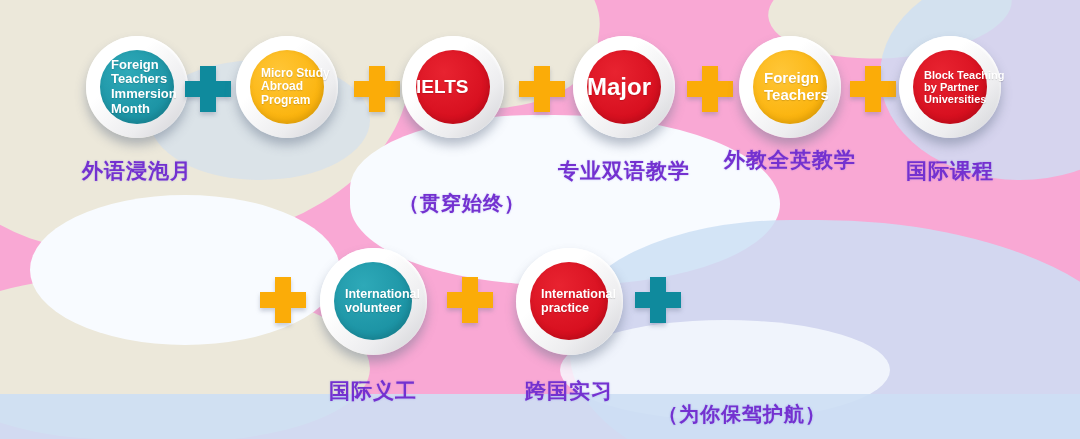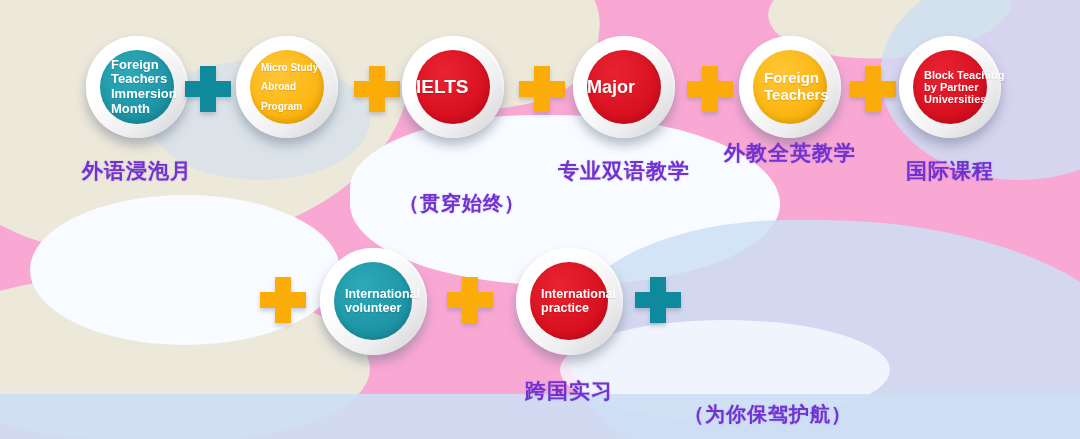--- a/index.html
+++ b/index.html
@@ -71,57 +71,57 @@
         <span class="node-line">Immersion</span>
         <span class="node-line">Month</span>
       </div>
     </div>
     <div class="label" style="left: -3px; top: 157px; color: rgb(116, 49, 208);">外语浸泡月</div>
     <div class="plus" style="left: 185px; top: 66px;">
       <div class="bar-h" style="background: rgb(15, 138, 157);"></div>
       <div class="bar-v" style="background: rgb(15, 138, 157);"></div>
     </div>
     <div class="node-outer" style="height: 102px; width: 102px; left: 236px; top: 36px;">
-      <div class="node-inner align-left" style="height: 74px; width: 74px; font-size: 10px; background: radial-gradient(circle at 38% 30%, rgb(255, 198, 55), rgb(251, 179, 12) 72%); gap: 8px;">
+      <div class="node-inner align-left" style="height: 74px; width: 74px; font-size: 12px; background: radial-gradient(circle at 38% 30%, rgb(255, 198, 55), rgb(251, 179, 12) 72%);">
         <span class="node-line">Micro Study</span>
         <span class="node-line">Abroad</span>
         <span class="node-line">Program</span>
       </div>
     </div>
     <div class="plus" style="left: 354px; top: 66px;">
       <div class="bar-h" style="background: rgb(251, 172, 8);"></div>
       <div class="bar-v" style="background: rgb(251, 172, 8);"></div>
     </div>
     <div class="node-outer" style="height: 102px; width: 102px; left: 402px; top: 36px;">
       <div class="node-inner align-center" style="height: 74px; width: 74px; font-size: 19px; background: radial-gradient(circle at 38% 30%, rgb(232, 35, 48), rgb(214, 14, 30) 72%);">
         <span class="node-line">IELTS</span>
       </div>
     </div>
     <div class="sublabel" style="left: 302px; top: 190px; color: rgb(116, 49, 208);">（贯穿始终）</div>
     <div class="plus" style="left: 519px; top: 66px;">
       <div class="bar-h" style="background: rgb(251, 172, 8);"></div>
       <div class="bar-v" style="background: rgb(251, 172, 8);"></div>
     </div>
     <div class="node-outer" style="height: 102px; width: 102px; left: 573px; top: 36px;">
-      <div class="node-inner align-center" style="height: 74px; width: 74px; font-size: 18px; background: radial-gradient(circle at 38% 30%, rgb(232, 35, 48), rgb(214, 14, 30) 72%);">
+      <div class="node-inner align-center" style="height: 74px; width: 74px; font-size: 24px; background: radial-gradient(circle at 38% 30%, rgb(232, 35, 48), rgb(214, 14, 30) 72%);">
         <span class="node-line">Major</span>
       </div>
     </div>
     <div class="label" style="left: 484px; top: 157px; color: rgb(116, 49, 208);">专业双语教学</div>
     <div class="plus" style="left: 687px; top: 66px;">
       <div class="bar-h" style="background: rgb(251, 172, 8);"></div>
       <div class="bar-v" style="background: rgb(251, 172, 8);"></div>
     </div>
     <div class="node-outer" style="height: 102px; width: 102px; left: 739px; top: 36px;">
       <div class="node-inner align-left" style="height: 74px; width: 74px; font-size: 15px; background: radial-gradient(circle at 38% 30%, rgb(255, 198, 55), rgb(251, 179, 12) 72%);">
         <span class="node-line">Foreign</span>
         <span class="node-line">Teachers</span>
       </div>
     </div>
-    <div class="label" style="left: 650px; top: 139px; color: rgb(116, 49, 208);">外教全英教学</div>
+    <div class="label" style="left: 650px; top: 146px; color: rgb(116, 49, 208);">外教全英教学</div>
     <div class="plus" style="left: 850px; top: 66px;">
       <div class="bar-h" style="background: rgb(251, 172, 8);"></div>
       <div class="bar-v" style="background: rgb(251, 172, 8);"></div>
     </div>
     <div class="node-outer" style="height: 102px; width: 102px; left: 899px; top: 36px;">
       <div class="node-inner align-left" style="height: 74px; width: 74px; font-size: 11px; background: radial-gradient(circle at 38% 30%, rgb(232, 35, 48), rgb(214, 14, 30) 72%);">
         <span class="node-line">Block Teaching</span>
         <span class="node-line">by Partner</span>
         <span class="node-line">Universities</span>
       </div>
@@ -130,29 +130,30 @@
     <div class="plus" style="left: 260px; top: 277px;">
       <div class="bar-h" style="background: rgb(251, 172, 8);"></div>
       <div class="bar-v" style="background: rgb(251, 172, 8);"></div>
     </div>
     <div class="node-outer" style="height: 107px; width: 107px; left: 319.5px; top: 247.5px;">
       <div class="node-inner align-left" style="height: 78px; width: 78px; font-size: 12.5px; background: radial-gradient(circle at 38% 30%, rgb(46, 169, 184), rgb(27, 146, 163) 72%);">
         <span class="node-line">International</span>
         <span class="node-line">volunteer</span>
       </div>
     </div>
+    <div class="label" style="left: 233px; top: 377px; color: rgb(116, 49, 208);">国际义工</div>
     <div class="plus" style="left: 447px; top: 277px;">
       <div class="bar-h" style="background: rgb(251, 172, 8);"></div>
       <div class="bar-v" style="background: rgb(251, 172, 8);"></div>
     </div>
     <div class="node-outer" style="height: 107px; width: 107px; left: 515.5px; top: 247.5px;">
       <div class="node-inner align-left" style="height: 78px; width: 78px; font-size: 12.5px; background: radial-gradient(circle at 38% 30%, rgb(232, 35, 48), rgb(214, 14, 30) 72%);">
         <span class="node-line">International</span>
         <span class="node-line">practice</span>
       </div>
     </div>
     <div class="label" style="left: 429px; top: 377px; color: rgb(116, 49, 208);">跨国实习</div>
     <div class="plus" style="left: 635px; top: 277px;">
       <div class="bar-h" style="background: rgb(15, 138, 157);"></div>
       <div class="bar-v" style="background: rgb(15, 138, 157);"></div>
     </div>
-    <div class="sublabel" style="left: 608px; top: 401px; color: rgb(116, 49, 208);">（为你保驾护航）</div>
+    <div class="sublabel" style="left: 582px; top: 401px; color: rgb(116, 49, 208);">（为你保驾护航）</div>
   </div>
 
 </body></html>

